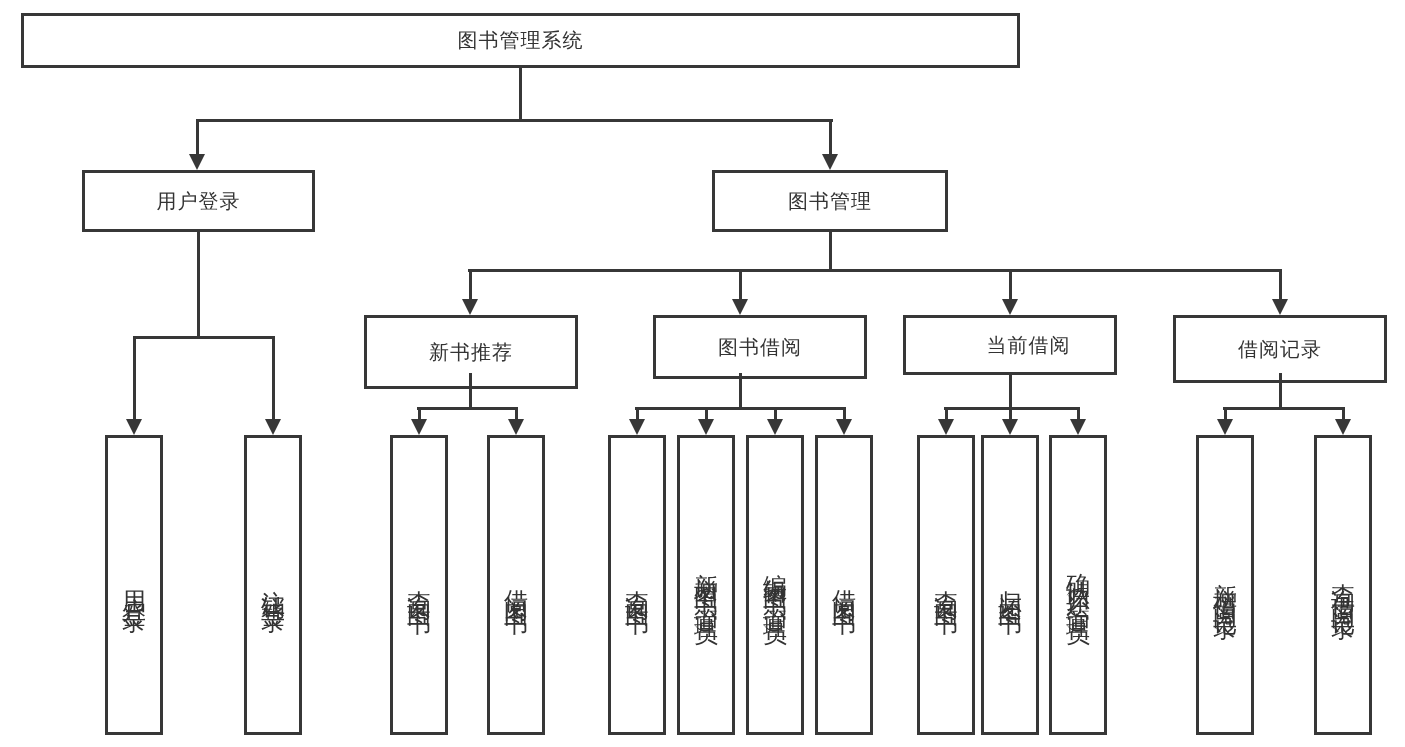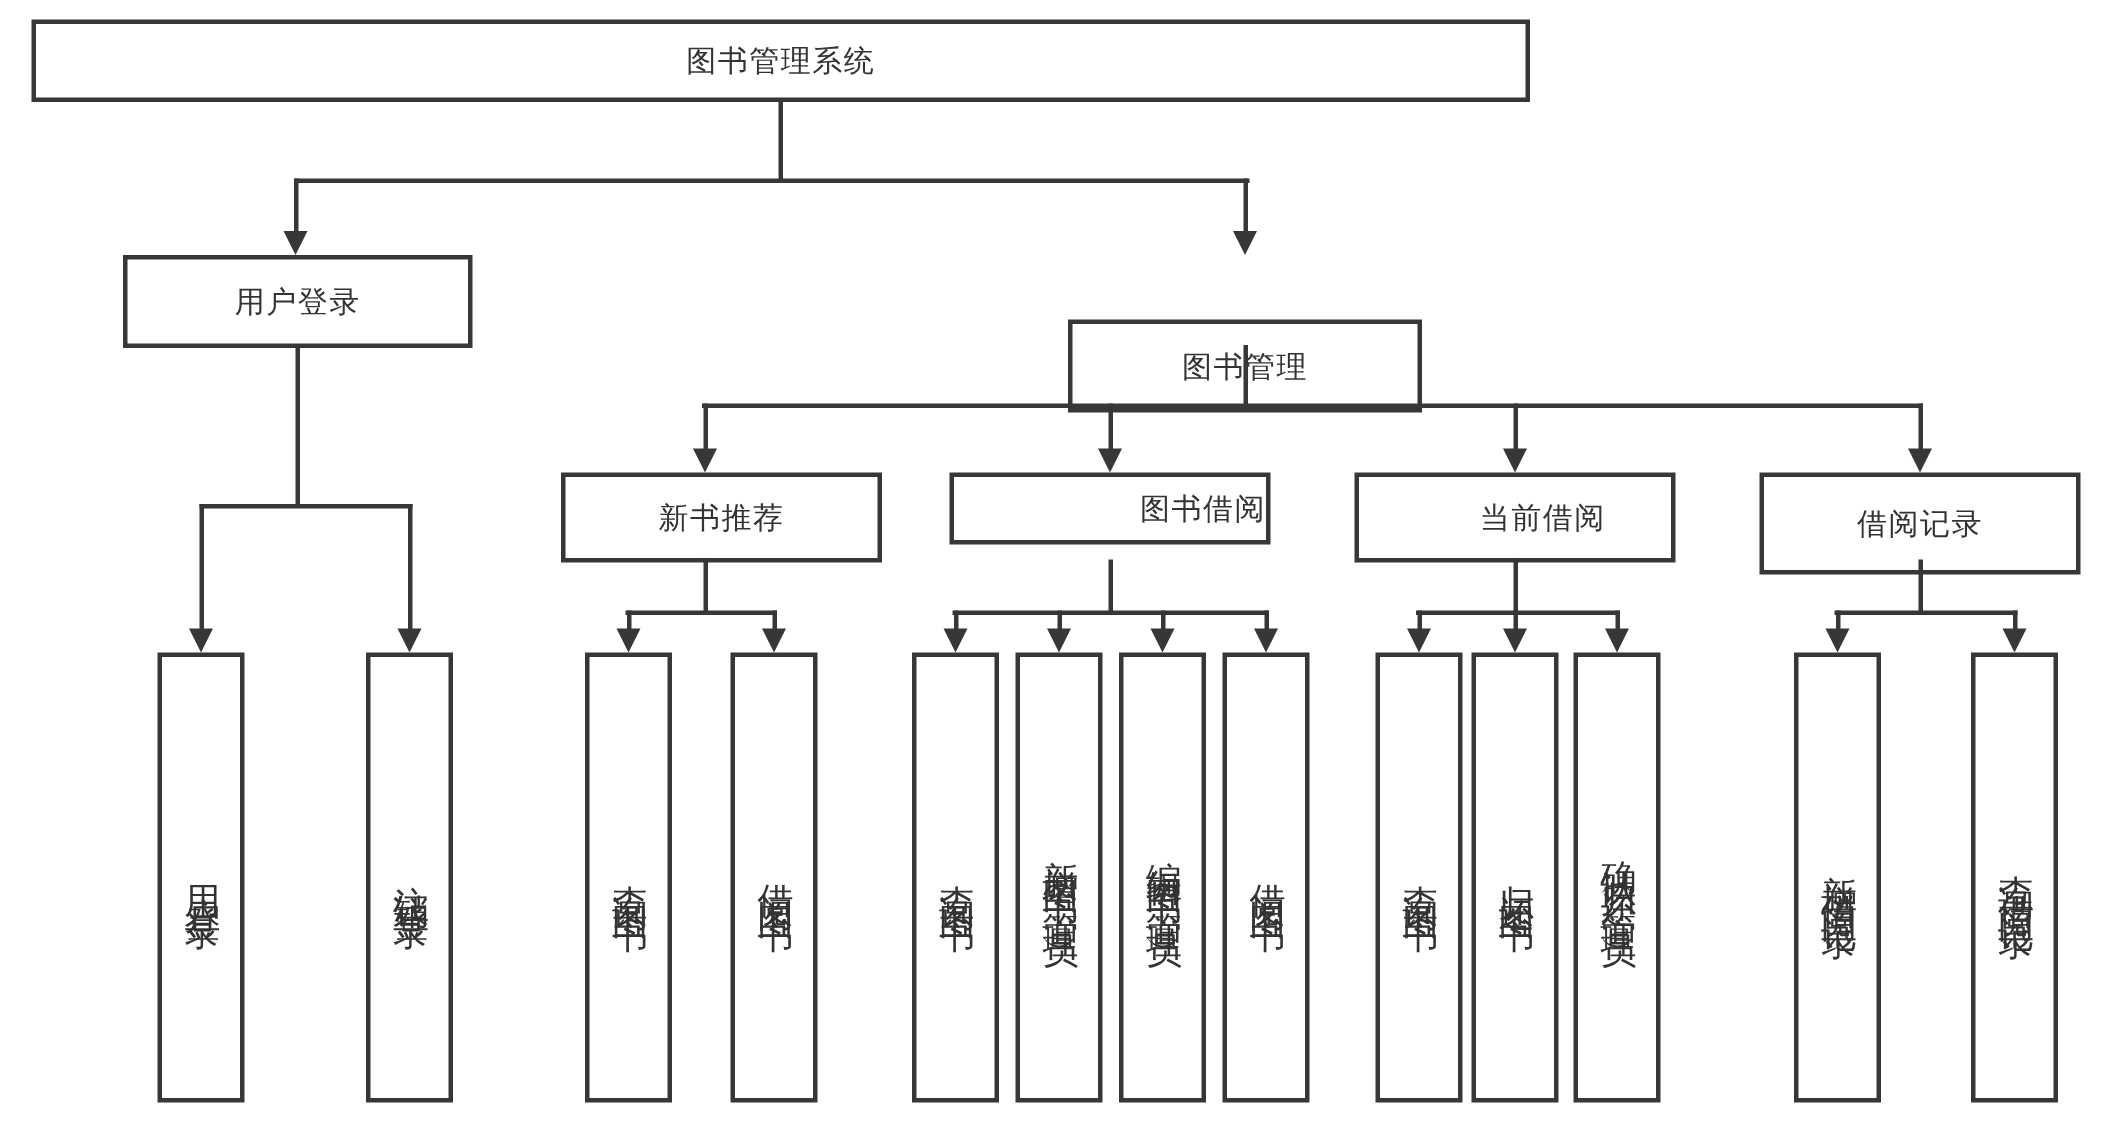--- a/index.html
+++ b/index.html
@@ -49,21 +49,21 @@
   <div class="vl" style="left:519px;top:66px;height:55px;"></div>
   <div class="hl" style="left:196px;top:119px;width:637px;"></div>
   <div class="vl" style="left:196px;top:119px;height:38px;"></div>
   <div class="arrow" style="left:189px;top:154px;"></div>
   <div class="vl" style="left:829px;top:119px;height:38px;"></div>
   <div class="arrow" style="left:822px;top:154px;"></div>
 
   <div class="node" style="left:82px;top:170px;width:233px;height:62px;">
     <span>用户登录</span>
   </div>
-  <div class="node" style="left:712px;top:170px;width:236px;height:62px;margin-top:43px;">
+  <div class="node" style="left:712px;top:170px;width:236px;height:62px;">
     <span>图书管理</span>
   </div>
 
   <div class="vl" style="left:197px;top:230px;height:108px;"></div>
   <div class="hl" style="left:133px;top:336px;width:142px;"></div>
   <div class="vl" style="left:133px;top:336px;height:86px;"></div>
   <div class="arrow" style="left:126px;top:419px;"></div>
   <div class="vl" style="left:272px;top:336px;height:86px;"></div>
   <div class="arrow" style="left:265px;top:419px;"></div>
 
@@ -71,24 +71,24 @@
   <div class="hl" style="left:468px;top:269px;width:814px;"></div>
   <div class="vl" style="left:469px;top:269px;height:32px;"></div>
   <div class="arrow" style="left:462px;top:299px;"></div>
   <div class="vl" style="left:739px;top:269px;height:32px;"></div>
   <div class="arrow" style="left:732px;top:299px;"></div>
   <div class="vl" style="left:1009px;top:269px;height:32px;"></div>
   <div class="arrow" style="left:1002px;top:299px;"></div>
   <div class="vl" style="left:1279px;top:269px;height:32px;"></div>
   <div class="arrow" style="left:1272px;top:299px;"></div>
 
-  <div class="node" style="left:374px;top:315px;width:214px;height:60px;text-align:center;">
+  <div class="node" style="left:364px;top:315px;width:214px;height:74px;text-align:center;">
     <span>新书推荐</span>
   </div>
-  <div class="node" style="left:633px;top:315px;width:214px;height:48px;justify-content:flex-end;">
+  <div class="node" style="left:653px;top:315px;width:214px;height:64px;">
     <span>图书借阅</span>
   </div>
   <div class="node" style="left:903px;top:315px;width:214px;height:60px;padding-left:37px;">
     <span>当前借阅</span>
   </div>
   <div class="node" style="left:1173px;top:315px;width:214px;height:68px;">
     <span>借阅记录</span>
   </div>
 
   <div class="vl" style="left:469px;top:373px;height:36px;"></div>

